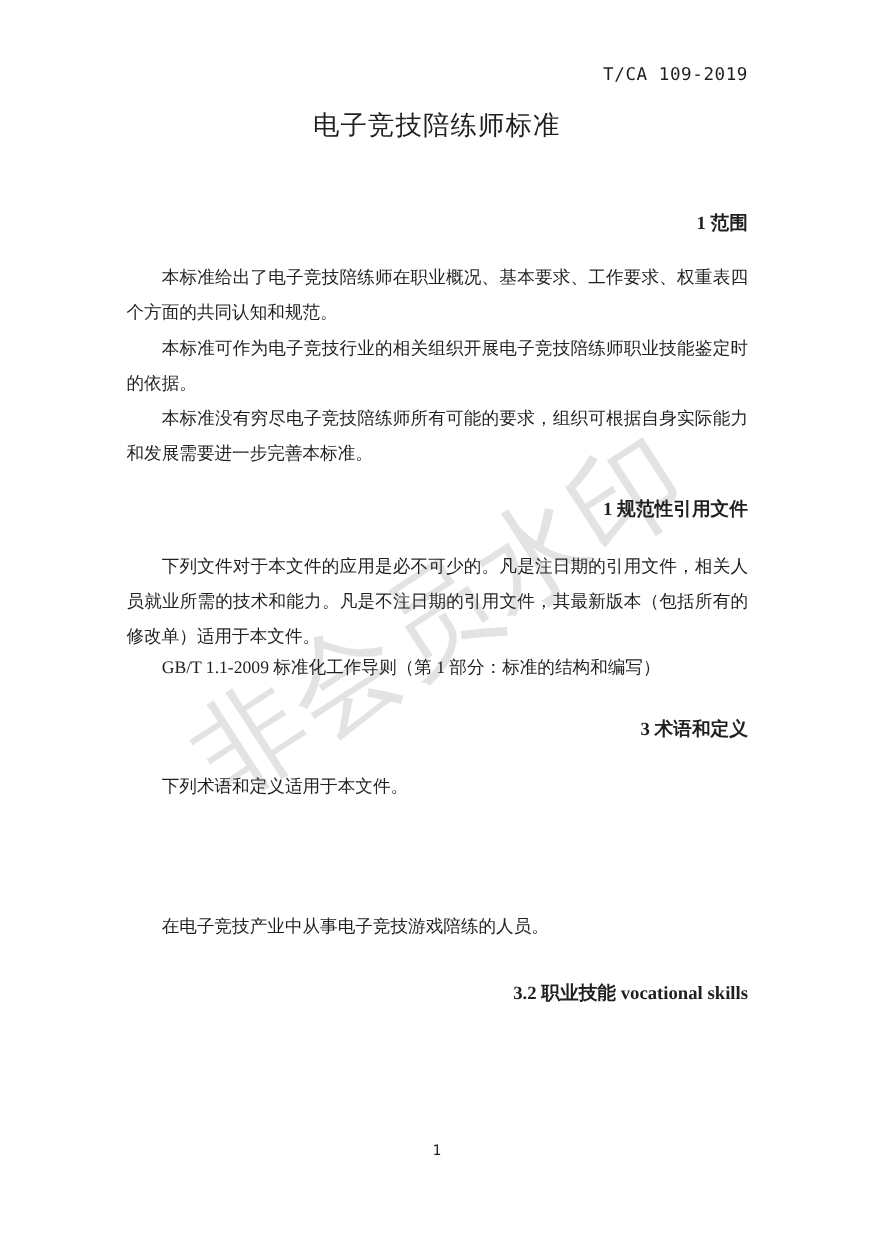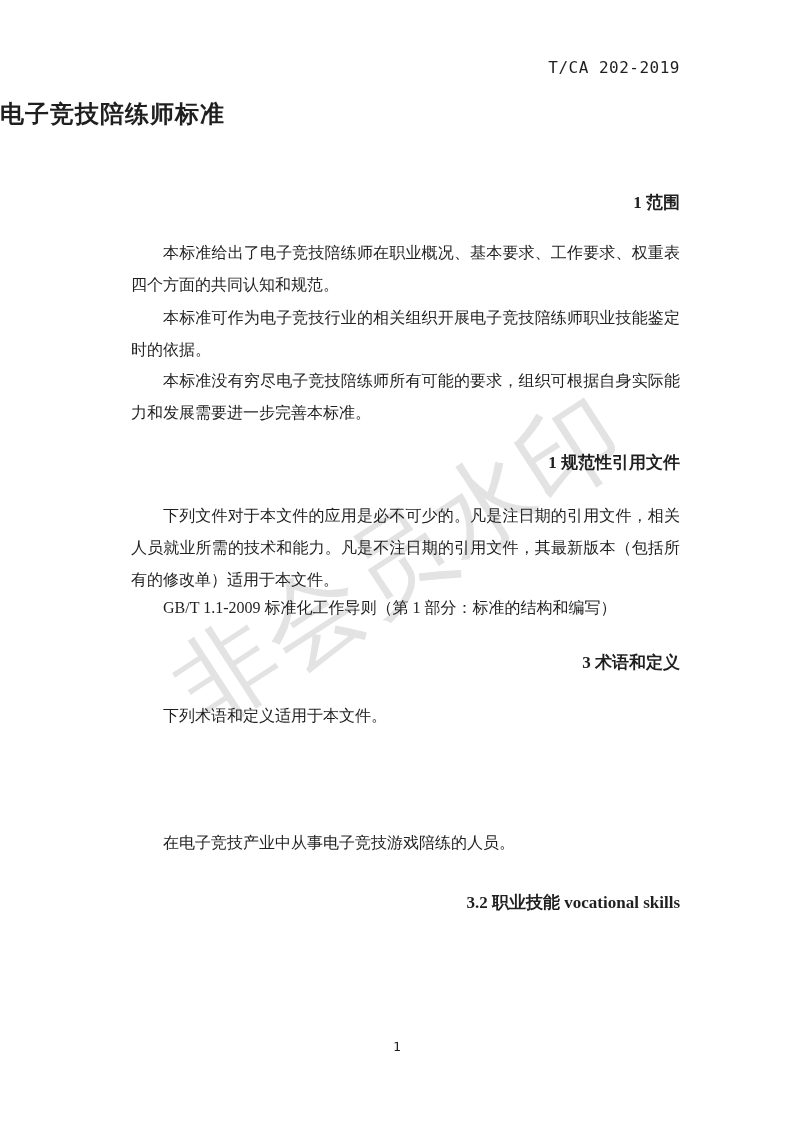--- a/index.html
+++ b/index.html
@@ -27,37 +27,36 @@
     top: 58px;
     text-align: right;
     font-family: "DejaVu Sans Mono", "Liberation Mono", monospace;
     font-size: 16px;
     letter-spacing: 0.5px;
   }
   .doc-title {
     top: 98px;
     left: 0;
     right: 0;
-    text-align: left;
+    text-align: center;
     font-size: 24px;
-    font-weight: bold;
+    font-weight: normal;
     letter-spacing: 1px;
   }
   .h-sec {
     font-size: 17px;
     font-weight: bold;
     line-height: 20px;
     text-align: right;
   }
   .para {
     font-size: 16px;
     line-height: 32px;
     text-align: justify;
     text-indent: 2em;
-    margin-left: 16px;
   }
   .watermark {
     position: absolute;
     top: 562px;
     left: 400px;
     transform: translate(-50%, -50%) rotate(-33deg);
     transform-origin: center center;
     font-family: "Liberation Sans", "DejaVu Sans", sans-serif;
     font-size: 100px;
     letter-spacing: 2px;
@@ -75,21 +74,21 @@
     font-size: 13px;
   }
 </style>
 </head>
 <body>
 
 <div class="page">
 
   <div class="watermark">非会员水印</div>
 
-  <div class="abs doc-number">T/CA 202-2019</div>
+  <div class="abs doc-number">T/CA 109-2019</div>
 
   <div class="abs doc-title">电子竞技陪练师标准</div>
 
   <div class="abs h-sec" style="top:193px">1 范围</div>
   <div class="abs para" style="top:237px">本标准给出了电子竞技陪练师在职业概况、基本要求、工作要求、权重表四个方面的共同认知和规范。</div>
   <div class="abs para" style="top:302px">本标准可作为电子竞技行业的相关组织开展电子竞技陪练师职业技能鉴定时的依据。</div>
   <div class="abs para" style="top:365px">本标准没有穷尽电子竞技陪练师所有可能的要求，组织可根据自身实际能力和发展需要进一步完善本标准。</div>
 
   <div class="abs h-sec" style="top:453px">1 规范性引用文件</div>
   <div class="abs para" style="top:500px">下列文件对于本文件的应用是必不可少的。凡是注日期的引用文件，相关人员就业所需的技术和能力。凡是不注日期的引用文件，其最新版本（包括所有的修改单）适用于本文件。</div>

